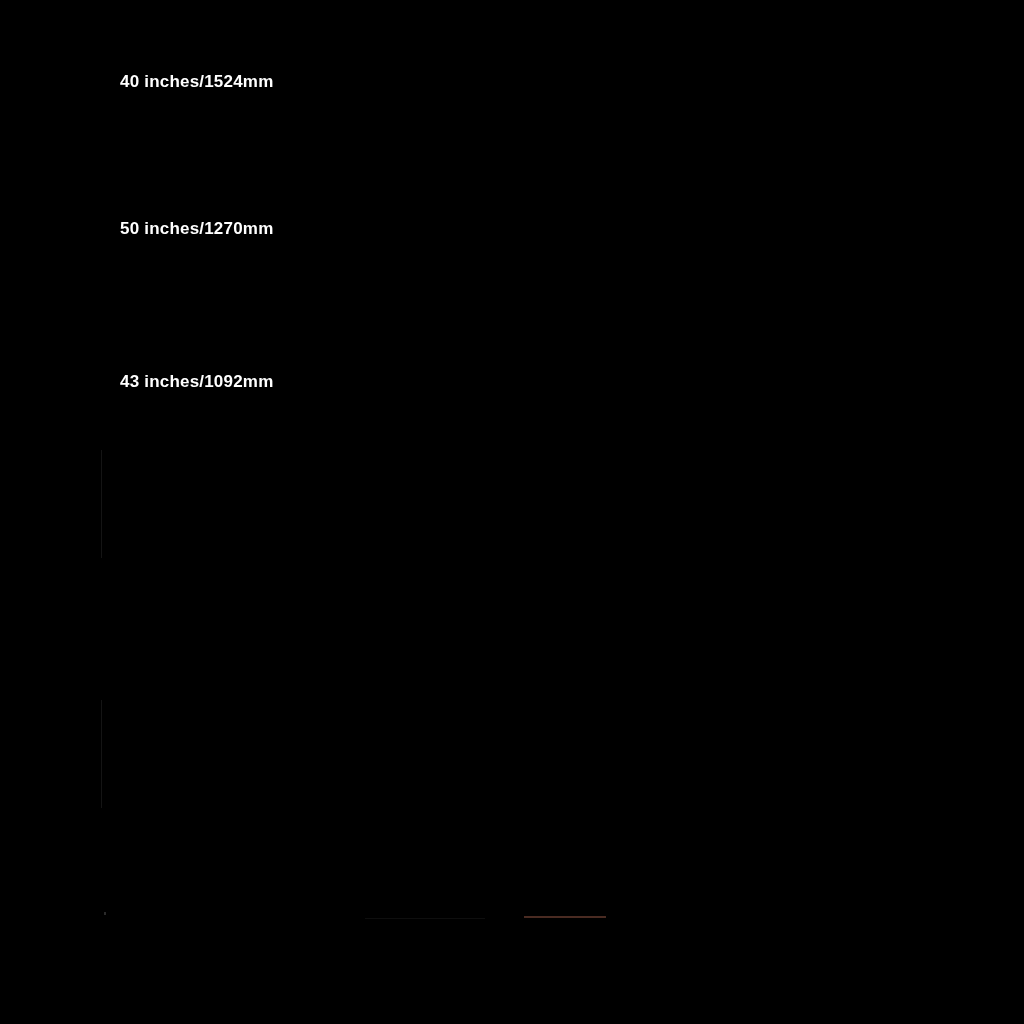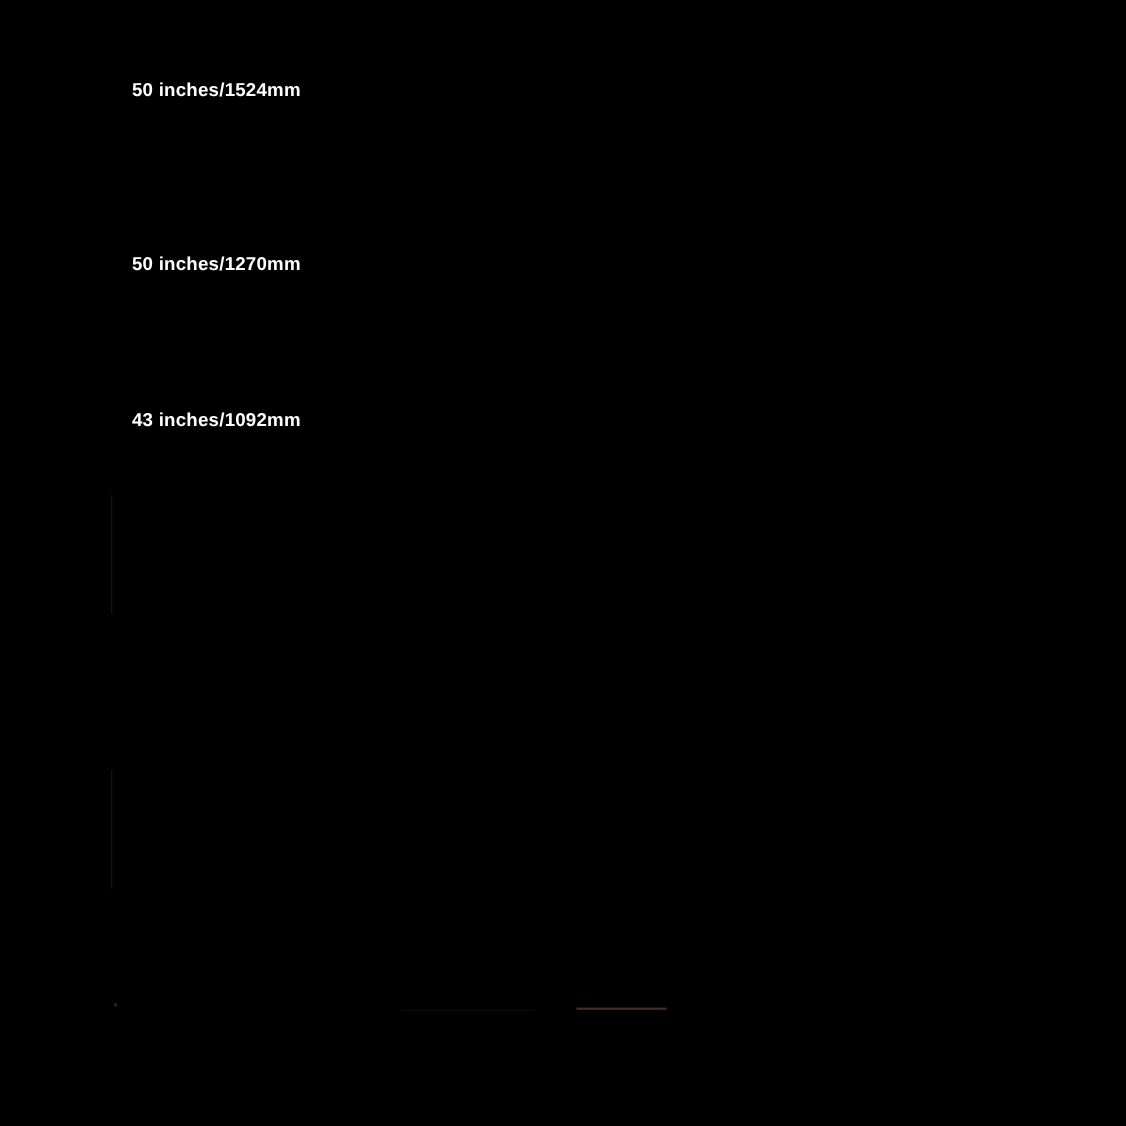--- a/index.html
+++ b/index.html
@@ -26,21 +26,21 @@
   .size-label {
     position: absolute;
     color: #ffffff;
     font-family: "Liberation Sans", sans-serif;
     font-size: 17px;
     font-weight: bold;
     letter-spacing: 0.2px;
     white-space: nowrap;
   }
   .label-60 { left: 120px; top: 72px; }
-  .label-50 { left: 120px; top: 230px; }
+  .label-50 { left: 120px; top: 219px; }
   .label-43 { left: 120px; top: 372px; }
 
   
   .guide-v {
     position: absolute;
     width: 1px;
     background: #141414;
   }
   .guide-v-a { left: 101px; top: 450px; height: 108px; }
   .guide-v-b { left: 101px; top: 700px; height: 108px; }
@@ -74,19 +74,19 @@
 <body>
 
 <div id="stage">
 
   <div class="guide-v guide-v-a"></div>
   <div class="guide-v guide-v-b"></div>
   <div class="guide-h guide-h-a"></div>
   <div class="accent-rule"></div>
   <div class="dot-marker"></div>
 
-  <div class="size-label label-60">50 inches/1524mm</div>
+  <div class="size-label label-60">40 inches/1524mm</div>
 
   <div class="size-label label-50">50 inches/1270mm</div>
 
   <div class="size-label label-43">43 inches/1092mm</div>
 
 </div>
 
 </body></html>

